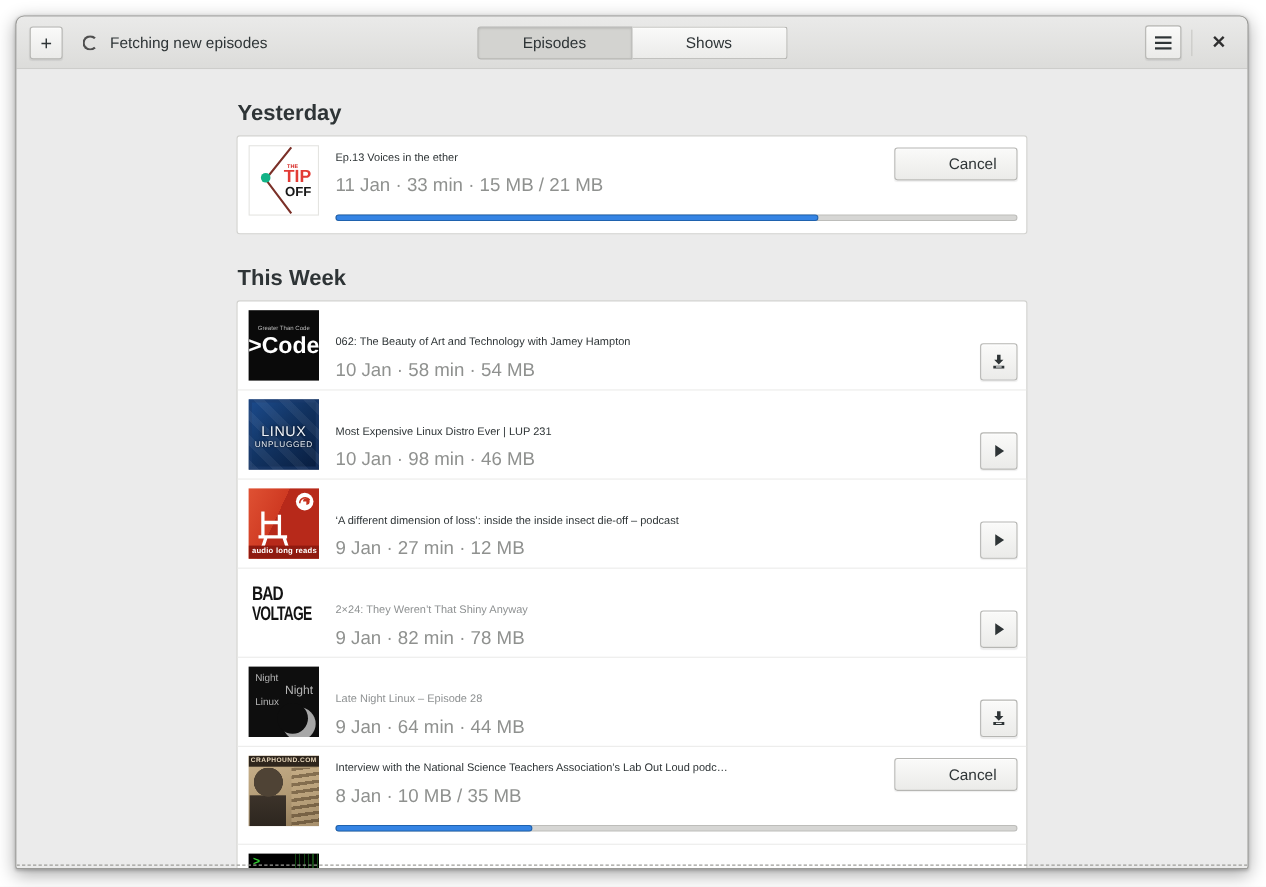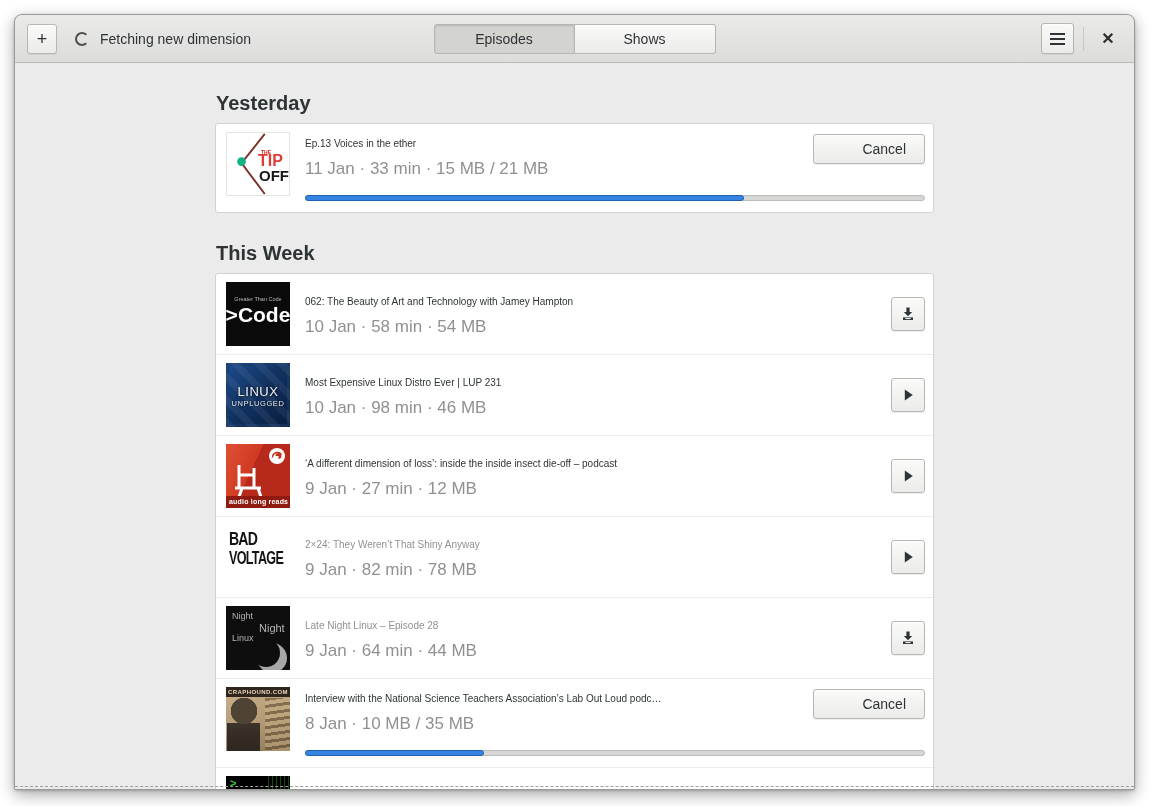--- a/index.html
+++ b/index.html
@@ -44,21 +44,21 @@
   .content{position:relative;height:727px;background:#ebebeb;overflow:hidden;}
   .column{width:719px;margin:0 auto;}
   .column h2{font-size:20px;line-height:24px;font-weight:700;color:#2e3436;margin:28px 0 8px 1px;}
   .card{background:#fff;border:1px solid #d2d2cf;border-radius:3px;}
   .undershoot{position:absolute;left:0;right:0;bottom:3px;border-top:1px dashed #9d9d99;pointer-events:none;}
 
   
   .row{display:flex;padding:8px 8px 8px 10px;}
   .row + .row{border-top:1px solid #ececea;}
   .body{flex:1;min-width:0;display:flex;flex-direction:column;}
-  .toprow{display:flex;align-items:center;min-height:64px;}
+  .toprow{display:flex;align-items:flex-end;min-height:64px;}
   .texts{flex:1;min-width:0;margin-right:14px;}
   .title{font-size:10px;line-height:20px;color:#2e3436;white-space:nowrap;overflow:hidden;text-overflow:ellipsis;}
   .meta{font-size:17px;line-height:18px;color:#8f918f;margin-top:6px;}
   .row.played .title{color:#8e9192;}
   .row.progress .toprow{min-height:56px;align-items:flex-start;}
   .row.progress .title{margin-top:2px;}
   .row.progress .toprow button{margin-top:2px;padding-left:48px;}
   .pbar{height:6px;border:1px solid #bdbdba;background:#d6d6d4;border-radius:3px;margin:7px 0 3px;}
   .pfill{height:6px;margin:-1px;border:1px solid #1f62ae;background:#3584e4;border-radius:3px;}
   .sq-btn{width:34px;height:34px;}
@@ -66,21 +66,21 @@
   .text-btn{height:30px;padding:0 18px;font-size:14px;}
 
   
   .art{position:relative;width:64px;height:64px;flex:none;margin-right:15px;overflow:hidden;}
   .art span{position:absolute;display:block;z-index:1;line-height:1;}
   .deco{position:absolute;inset:0;width:100%;height:100%;}
 
   .art-tipoff{background:#fff;border:1px solid #e4e4e1;}
   .art-tipoff .l0{top:17px;left:34px;font-size:5px;font-weight:700;color:#d6231f;}
   .art-tipoff .l1{top:20px;left:31px;font-size:16px;font-weight:700;color:#e23b35;}
-  .art-tipoff .l2{top:35px;left:32px;font-size:15px;font-weight:700;color:#171717;}
+  .art-tipoff .l2{top:35px;left:32px;font-size:12px;font-weight:700;color:#171717;}
 
   .art-gtc{background:#0a0a0a;}
   .art-gtc .l0{top:15px;left:32px;transform:translateX(-50%);font-size:5.5px;color:#b9b9b9;white-space:nowrap;}
   .art-gtc .l1{top:22px;left:32px;transform:translateX(-50%);font-size:21px;font-weight:700;color:#fff;}
 
   .art-lup{background:linear-gradient(135deg,#1c4c8e 0%,#123463 45%,#081c3d 100%);
     box-shadow:inset 0 0 0 3px rgba(30,60,110,.55);}
   .art-lup::after{content:"";position:absolute;inset:0;
     background:repeating-linear-gradient(45deg,rgba(255,255,255,.06) 0 7px,transparent 7px 16px);}
   .art-lup .l0{top:22px;left:50%;transform:translateX(-50%);font-size:13px;color:#eef2f8;letter-spacing:.5px;text-shadow:0 0 3px #000;}
@@ -121,21 +121,21 @@
 </head>
 <body>
 
 <div class="window">
 
   <div class="headerbar">
     <button class="gtk-btn add-btn">
       <span>+</span>
     </button>
     <span class="spinner"></span>
-    <span class="status">Fetching new dimension</span>
+    <span class="status">Fetching new episodes</span>
 
     <div class="tabs">
       <button class="tab active">Episodes</button>
       <button class="tab">Shows</button>
     </div>
 
     <div class="hdr-right">
       <button class="gtk-btn menu-btn">
         <span class="burger"></span>
       </button>

